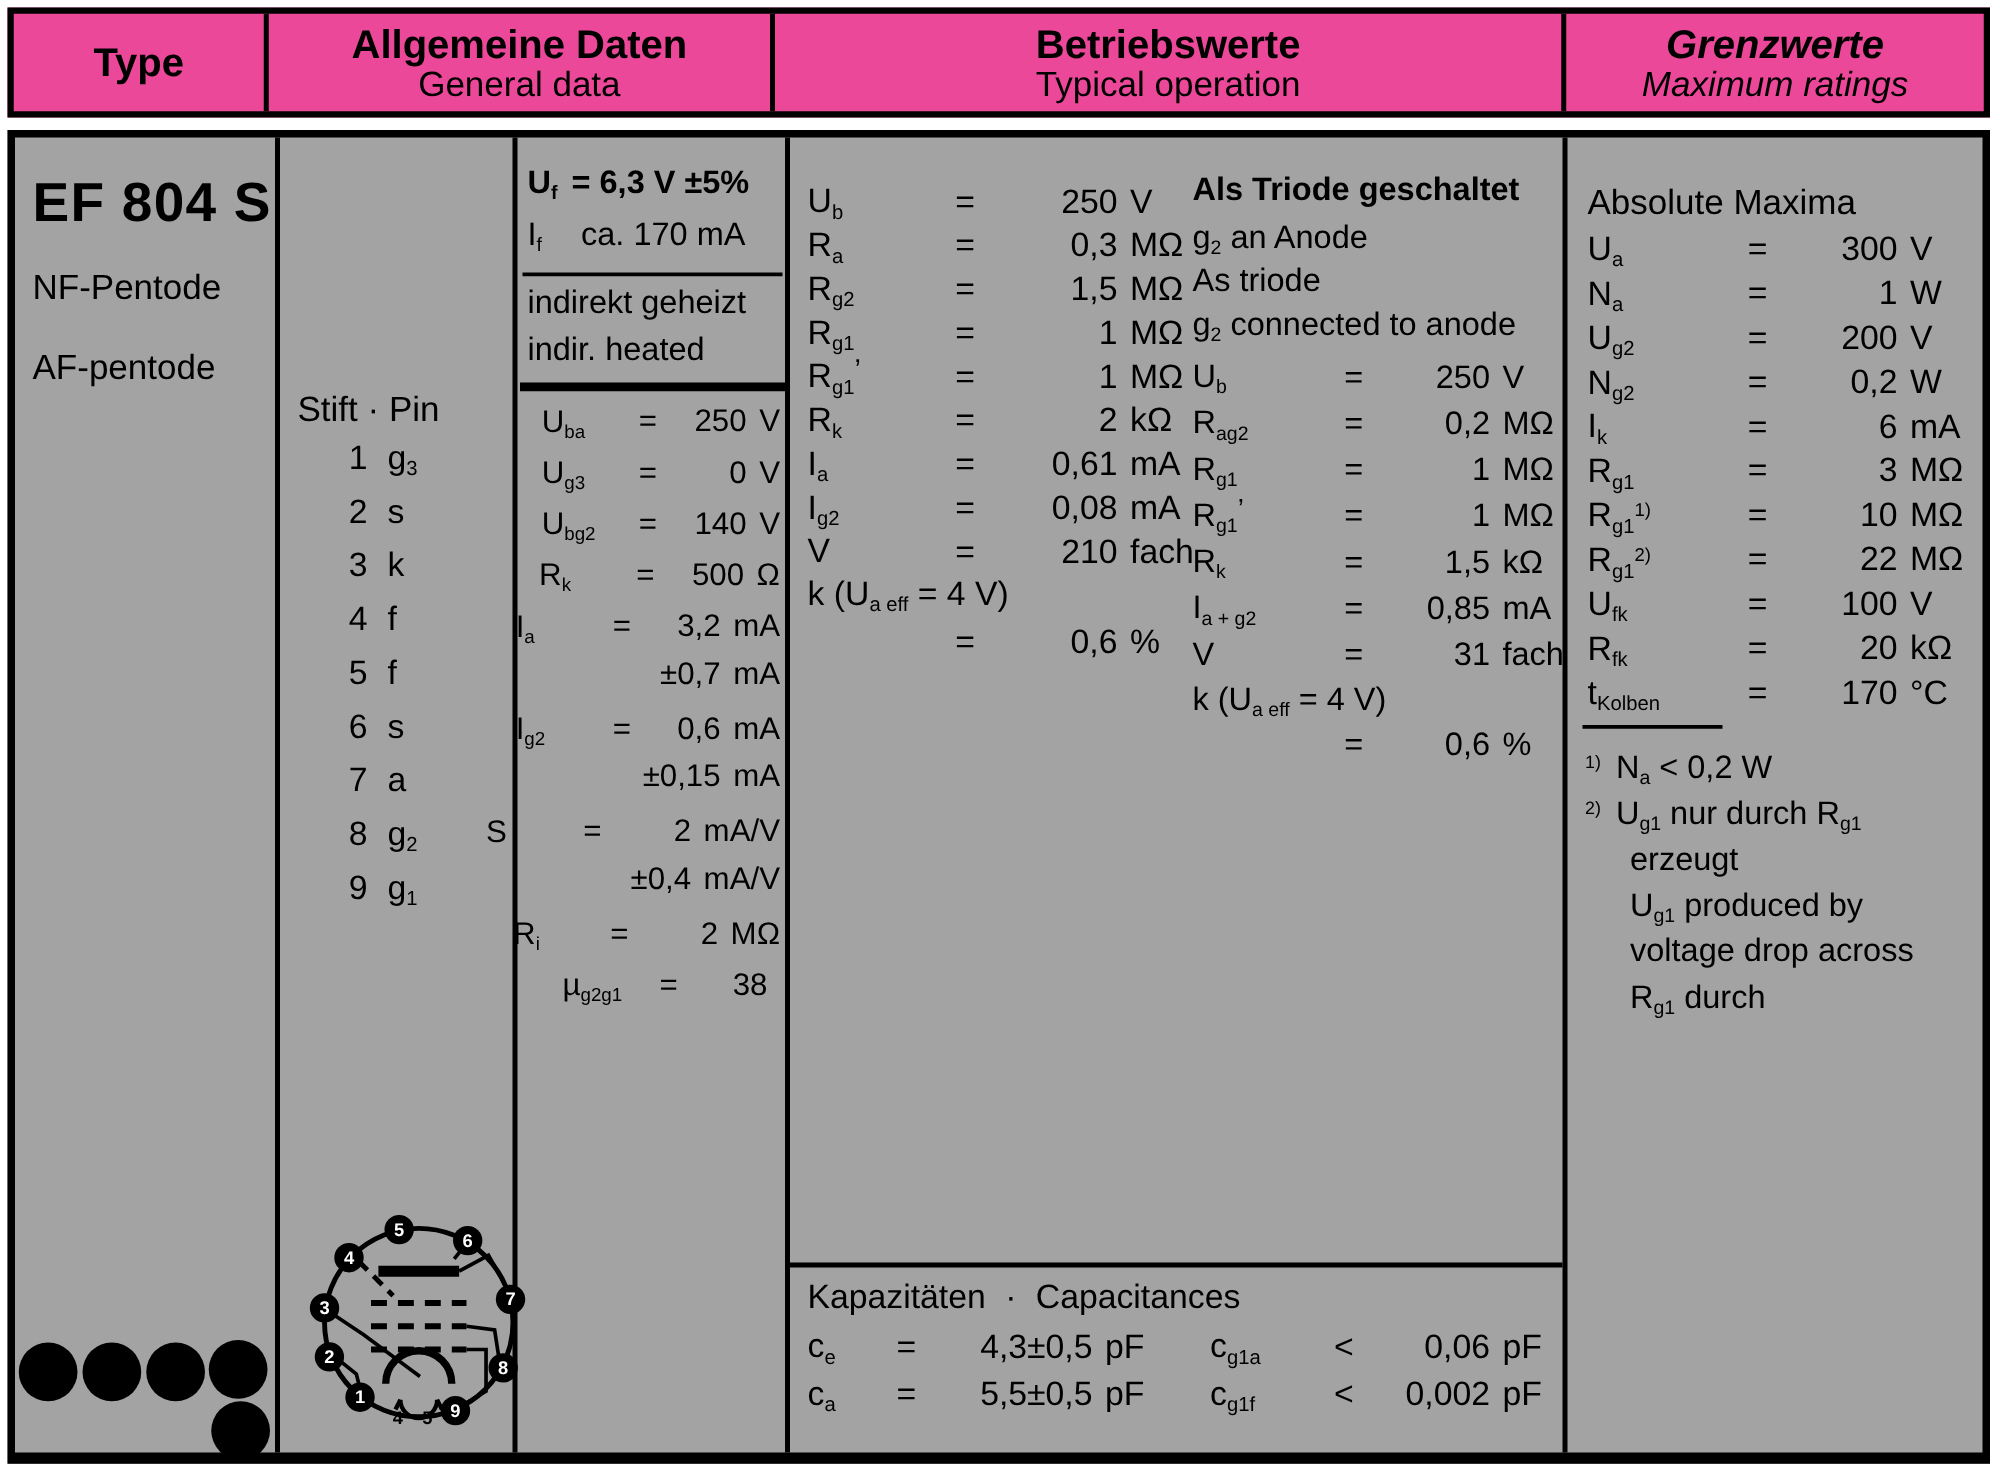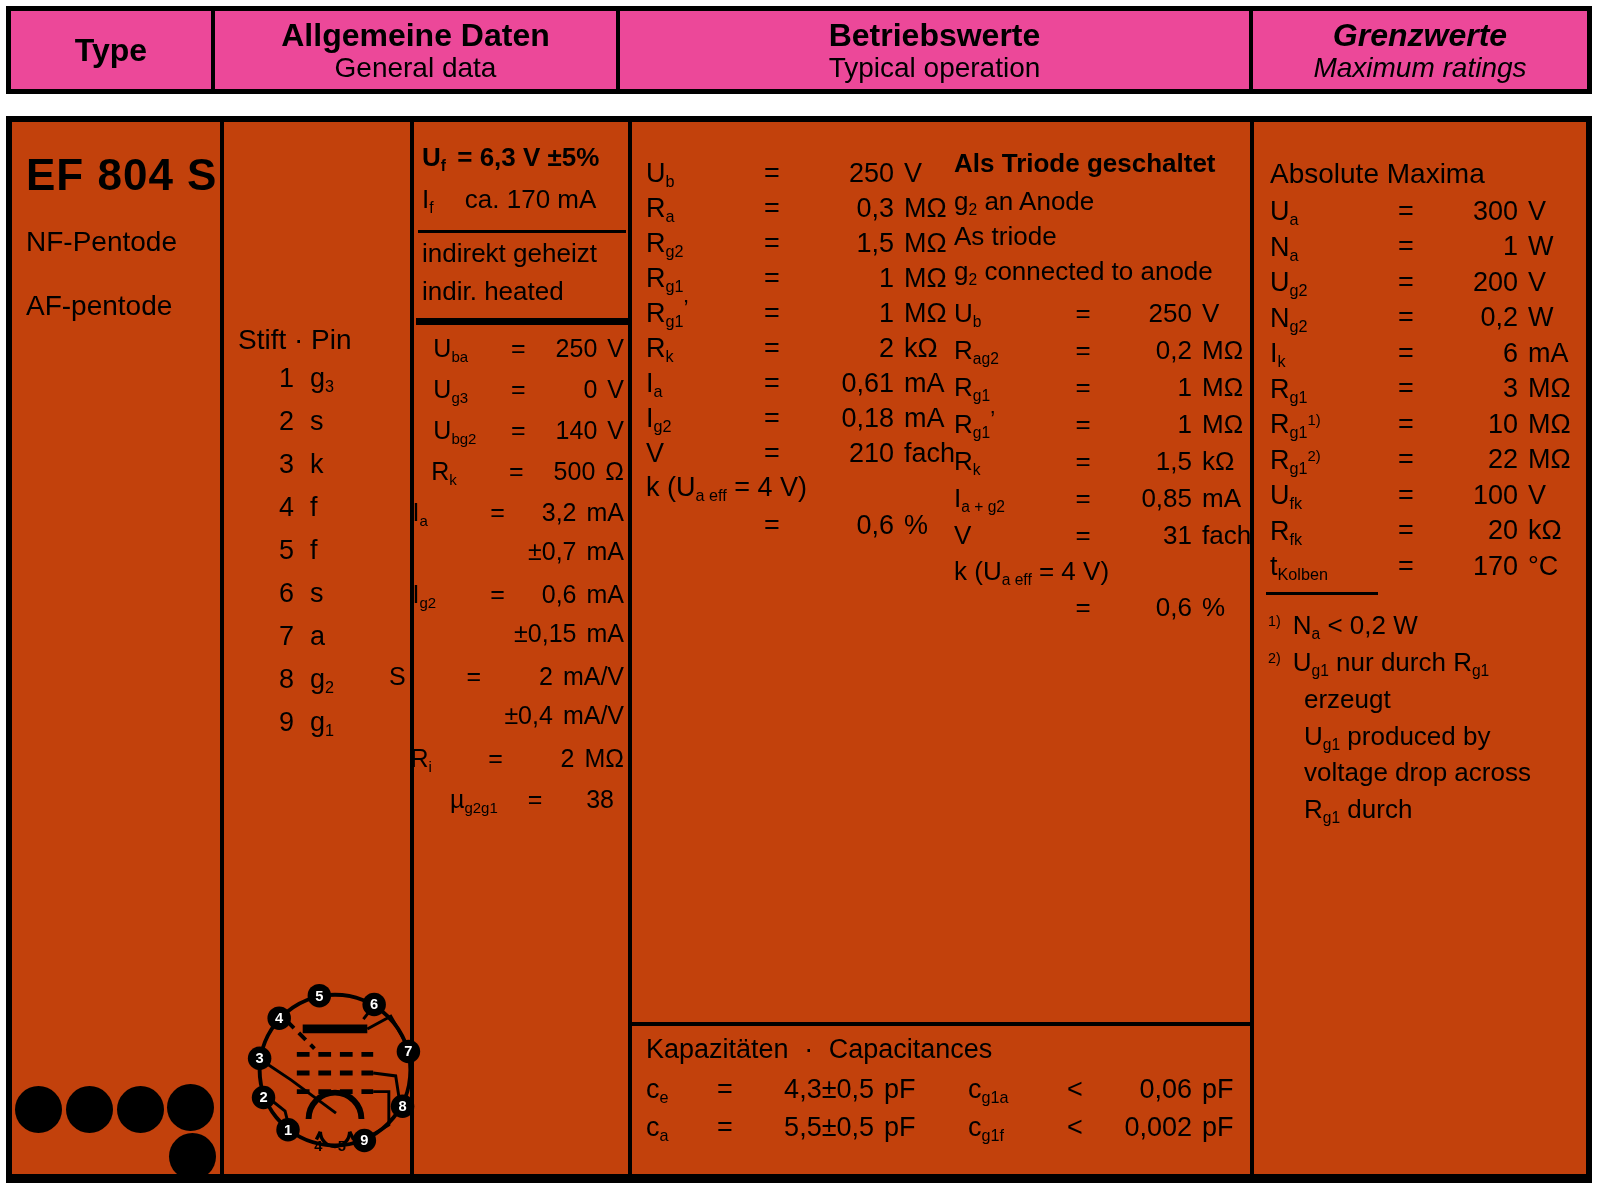--- a/index.html
+++ b/index.html
@@ -13,22 +13,22 @@
   #header-box{
     position:absolute;left:6px;top:6px;width:1576px;height:78px;
     border:5px solid #000;display:grid;grid-template-columns:204px 405px 633px 1fr;background:#ec4899;
   }
   .hcell{border-right:4px solid #000;display:flex;flex-direction:column;align-items:center;justify-content:center;gap:3px;}
   .hcell:last-child{border-right:none;font-style:italic;}
   .h-de{font-weight:bold;font-size:32px;line-height:1;}
   .h-en{font-size:28px;line-height:1;}
   
   #body-box{
-    position:absolute;left:6px;top:116px;width:1574px;height:1052px;
-    border:6px solid #000;border-bottom-width:9px;background:#c2410c;
+    position:absolute;left:6px;top:104px;width:1574px;height:1052px;
+    border:6px solid #000;border-bottom-width:9px;background:#a3a3a3;
   }
   .vline{position:absolute;top:0;bottom:0;width:4px;background:#000;}
   .hline{position:absolute;background:#000;}
   .col{position:absolute;top:0;height:100%;}
   #col-type{left:0;width:208px;}
   #col-genl{left:212px;width:186px;}
   #col-genr{left:402px;width:226px;}
   #col-op{left:620px;width:618px;}
   #col-rat{left:1242px;width:332px;}
   
@@ -344,21 +344,21 @@
   </div>
         <div class="spec-row">
     <span class="lbl"><span>I</span><sub>a</sub><sup></sup><span class="aft"></span></span>
     <span class="eq">=</span>
     <span class="val">0,61</span>
     <span class="unit">mA</span>
   </div>
         <div class="spec-row">
     <span class="lbl"><span>I</span><sub>g2</sub><sup></sup><span class="aft"></span></span>
     <span class="eq">=</span>
-    <span class="val">0,18</span>
+    <span class="val">0,08</span>
     <span class="unit">mA</span>
   </div>
         <div class="spec-row">
     <span class="lbl"><span>V</span><sub></sub><sup></sup><span class="aft"></span></span>
     <span class="eq">=</span>
     <span class="val">210</span>
     <span class="unit">fach</span>
   </div>
       </div>
     <div class="kline" style="left:14px;top:352px;">

